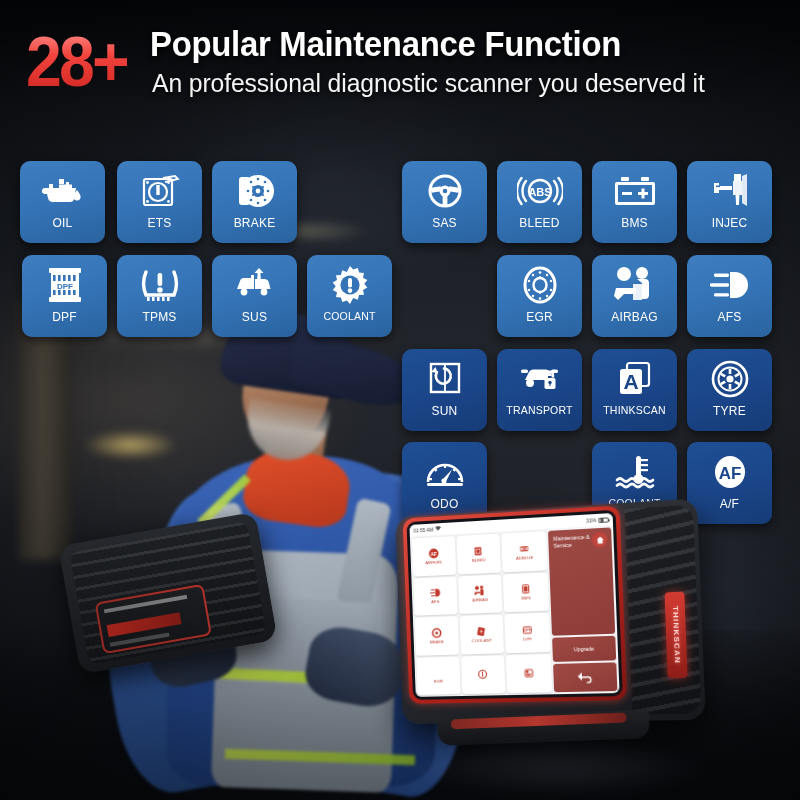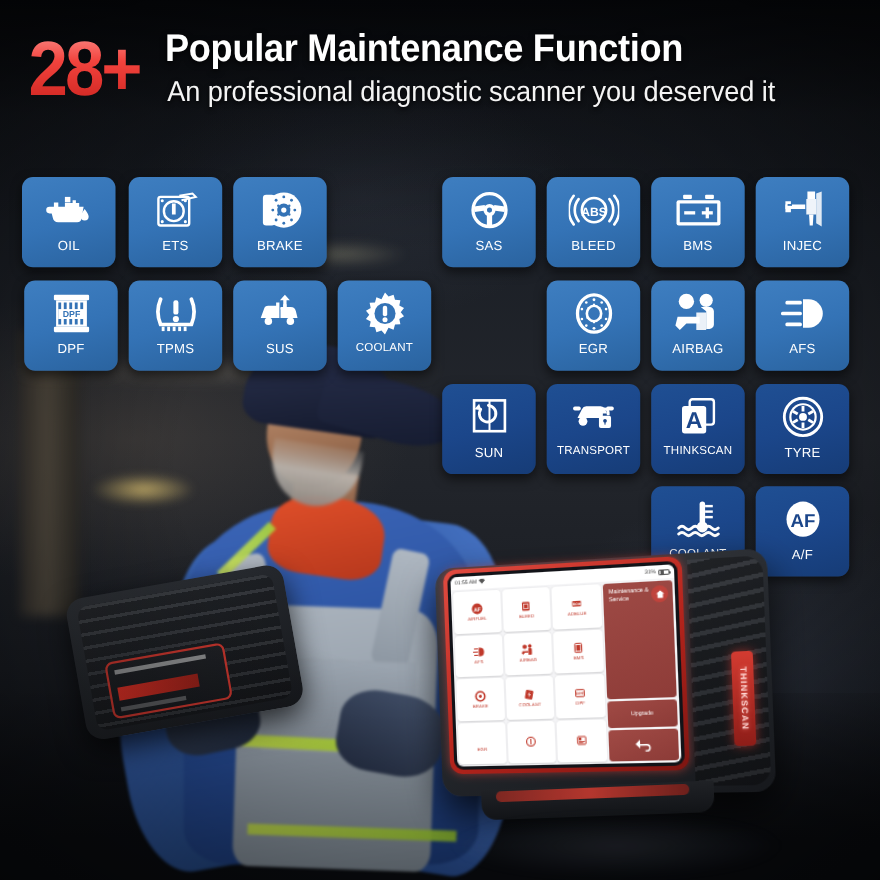--- a/index.html
+++ b/index.html
@@ -754,20 +754,37 @@
               <path d="M9.8 24.2 l4.4 -2.6"></path>
                 <path d="M23.8 16.4 l4.4 -2.6"></path>
             </g>
           </svg>
         </div>
         <div class="tile-lbl">TYRE</div>
       </div>
     </div>
 
     <div class="grid-row row4">
+      <div class="tile dark" style="left:402px">
+        <div class="tile-ico">
+          <svg width="42" height="32" viewBox="0 0 42 32">
+            <path d="M4 26 a17 17 0 0 1 34 0" fill="none" stroke="#fff" stroke-width="2.6"></path>
+            <rect x="3" y="27" width="36" height="3" rx="1.4" fill="#fff"></rect>
+            <g fill="#fff">
+              <rect x="20" y="9" width="2" height="3"></rect>
+              <rect x="10.5" y="13" width="2.6" height="2.2" transform="rotate(-40 11.8 14)"></rect>
+              <rect x="29" y="13" width="2.6" height="2.2" transform="rotate(40 30.3 14)"></rect>
+              <rect x="5" y="22" width="3" height="2.2"></rect>
+              <rect x="34" y="22" width="3" height="2.2"></rect>
+              <path d="M28 13.5 l-8.5 9 a2.6 2.6 0 1 0 3 2z"></path>
+            </g>
+          </svg>
+        </div>
+        <div class="tile-lbl">ODO</div>
+      </div>
 
 
       <div class="tile dark" style="left:592px">
         <div class="tile-ico">
           <svg width="44" height="36" viewBox="0 0 44 36">
               <g fill="#fff">
             <rect x="23" y="2" width="5" height="22" rx="2.5"></rect>
             <circle cx="25.5" cy="25" r="5"></circle>
             <rect x="28" y="5" width="7" height="2.2"></rect>
             <rect x="28" y="10" width="7" height="2.2"></rect>

